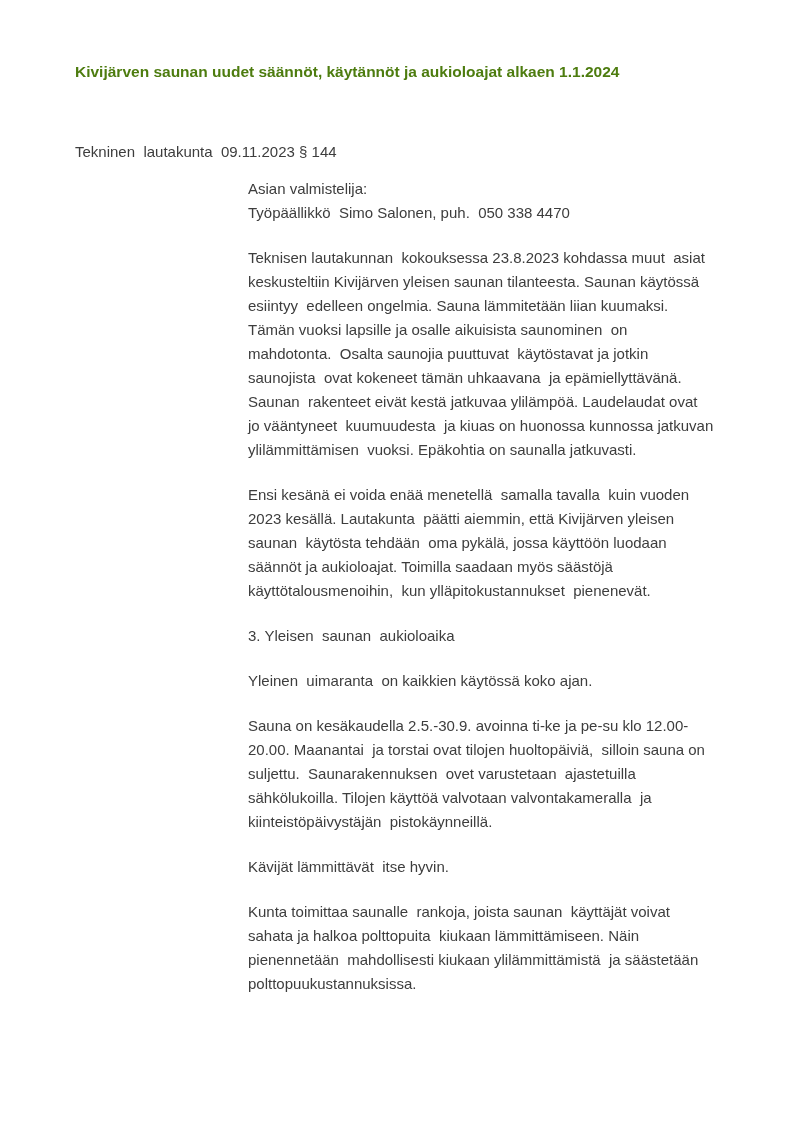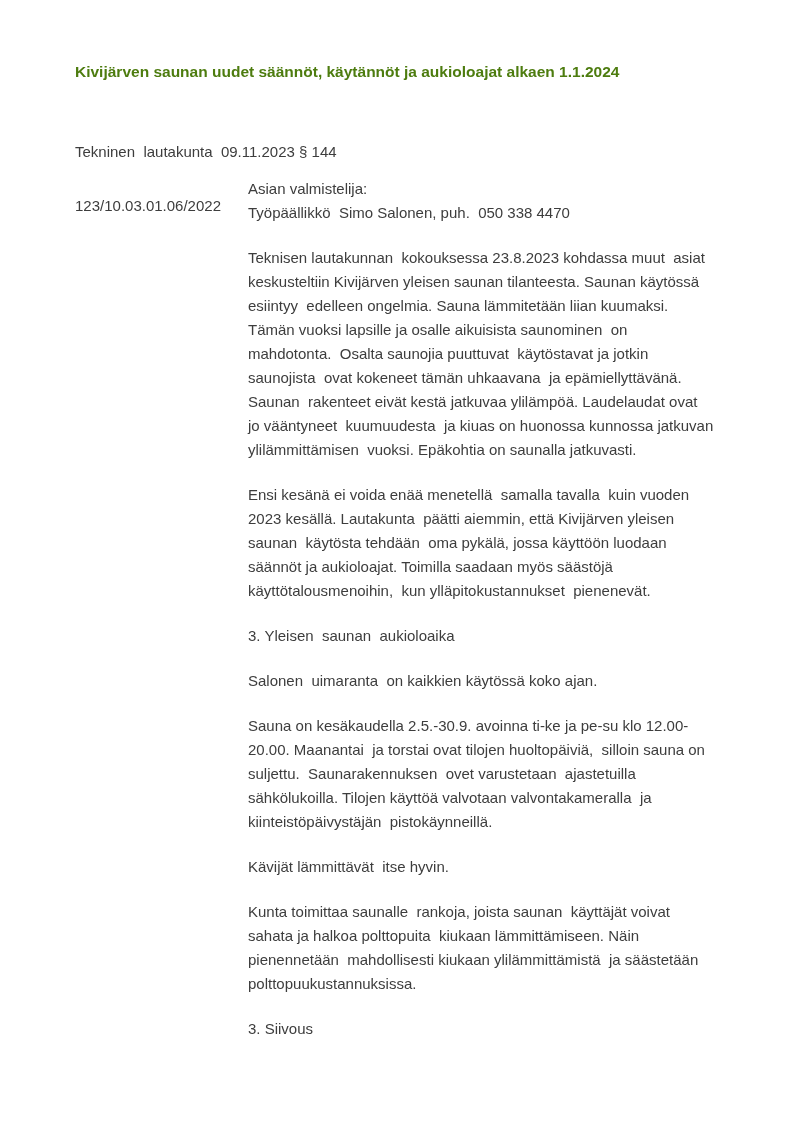--- a/index.html
+++ b/index.html
@@ -51,21 +51,20 @@
 </style>
 </head>
 <body>
 
 <div class="page">
 
   <header class="doc-header">
     <h1 class="doc-title">Kivijärven saunan uudet säännöt, käytännöt ja aukioloajat alkaen 1.1.2024</h1>
     <div class="doc-meta">
       <div>Tekninen  lautakunta  09.11.2023 § 144</div>
-      <div>123/10.03.01.06/2022</div>
     </div>
   </header>
 
   <main class="doc-body">
     <p>Asian valmistelija:
 Työpäällikkö  Simo Salonen, puh.  050 338 4470</p>
     <p>Teknisen lautakunnan  kokouksessa 23.8.2023 kohdassa muut  asiat
 keskusteltiin Kivijärven yleisen saunan tilanteesta. Saunan käytössä
 esiintyy  edelleen ongelmia. Sauna lämmitetään liian kuumaksi.
 Tämän vuoksi lapsille ja osalle aikuisista saunominen  on
@@ -73,27 +72,26 @@
 saunojista  ovat kokeneet tämän uhkaavana  ja epämiellyttävänä.
 Saunan  rakenteet eivät kestä jatkuvaa ylilämpöä. Laudelaudat ovat
 jo vääntyneet  kuumuudesta  ja kiuas on huonossa kunnossa jatkuvan
 ylilämmittämisen  vuoksi. Epäkohtia on saunalla jatkuvasti.</p>
     <p>Ensi kesänä ei voida enää menetellä  samalla tavalla  kuin vuoden
 2023 kesällä. Lautakunta  päätti aiemmin, että Kivijärven yleisen
 saunan  käytösta tehdään  oma pykälä, jossa käyttöön luodaan
 säännöt ja aukioloajat. Toimilla saadaan myös säästöjä
 käyttötalousmenoihin,  kun ylläpitokustannukset  pienenevät.</p>
     <p>3. Yleisen  saunan  aukioloaika</p>
-    <p>Salonen  uimaranta  on kaikkien käytössä koko ajan.</p>
+    <p>Yleinen  uimaranta  on kaikkien käytössä koko ajan.</p>
     <p>Sauna on kesäkaudella 2.5.-30.9. avoinna ti-ke ja pe-su klo 12.00-
 20.00. Maanantai  ja torstai ovat tilojen huoltopäiviä,  silloin sauna on
 suljettu.  Saunarakennuksen  ovet varustetaan  ajastetuilla
 sähkölukoilla. Tilojen käyttöä valvotaan valvontakameralla  ja
 kiinteistöpäivystäjän  pistokäynneillä.</p>
     <p>Kävijät lämmittävät  itse hyvin.</p>
     <p>Kunta toimittaa saunalle  rankoja, joista saunan  käyttäjät voivat
 sahata ja halkoa polttopuita  kiukaan lämmittämiseen. Näin
 pienennetään  mahdollisesti kiukaan ylilämmittämistä  ja säästetään
 polttopuukustannuksissa.</p>
-    <p>3. Siivous</p>
   </main>
 
 </div>
 
 </body></html>

